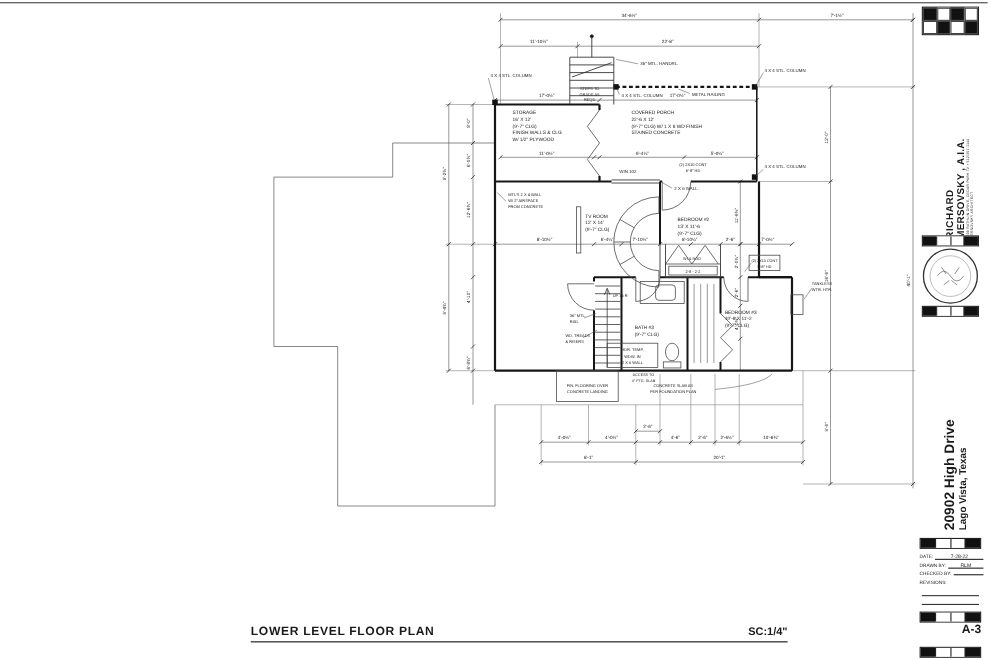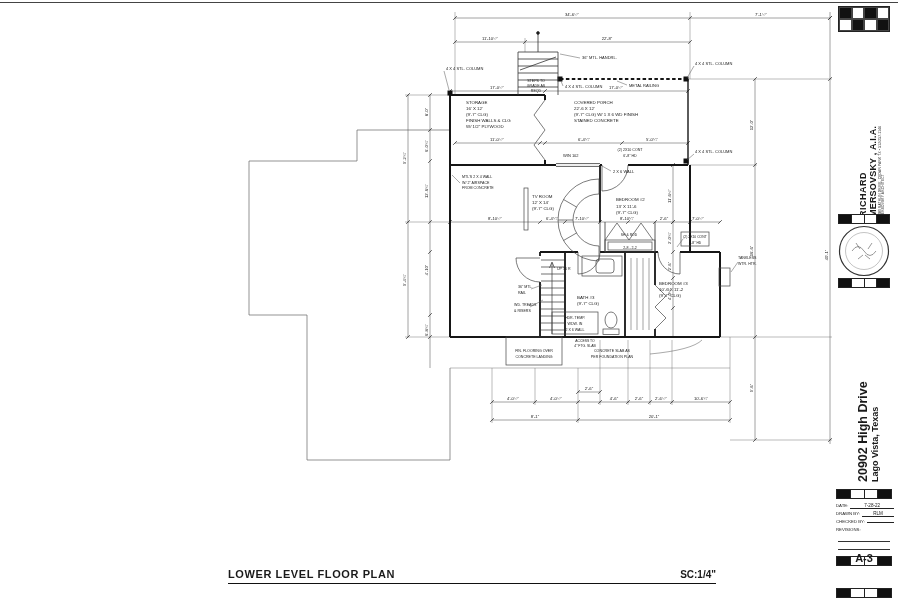--- a/index.html
+++ b/index.html
@@ -359,21 +359,21 @@
 <div class="rule" style="top:541px;"></div>
 <div class="rule" style="top:549px;"></div>
 
 <div class="checker abs" style="left:836px;top:556px;width:56px;height:10px;">
   <span class="cb-b"></span>
     <span class="cb-w"></span>
     <span class="cb-w"></span>
     <span class="cb-b"></span>
 </div>
 
-<div class="abs" style="left:836px;top:552px;width:56px;text-align:center;font-size:11px;font-weight:bold;">A-3</div>
+<div class="abs" style="left:836px;top:566px;width:56px;text-align:right;font-size:11px;font-weight:bold;">A-3</div>
 
 <div class="checker abs" style="left:836px;top:588px;width:56px;height:10px;">
   <span class="cb-b"></span>
     <span class="cb-w"></span>
     <span class="cb-w"></span>
     <span class="cb-b"></span>
 </div>
 
 <div id="plan-title-bar">
   <span class="t">LOWER LEVEL FLOOR PLAN</span>

